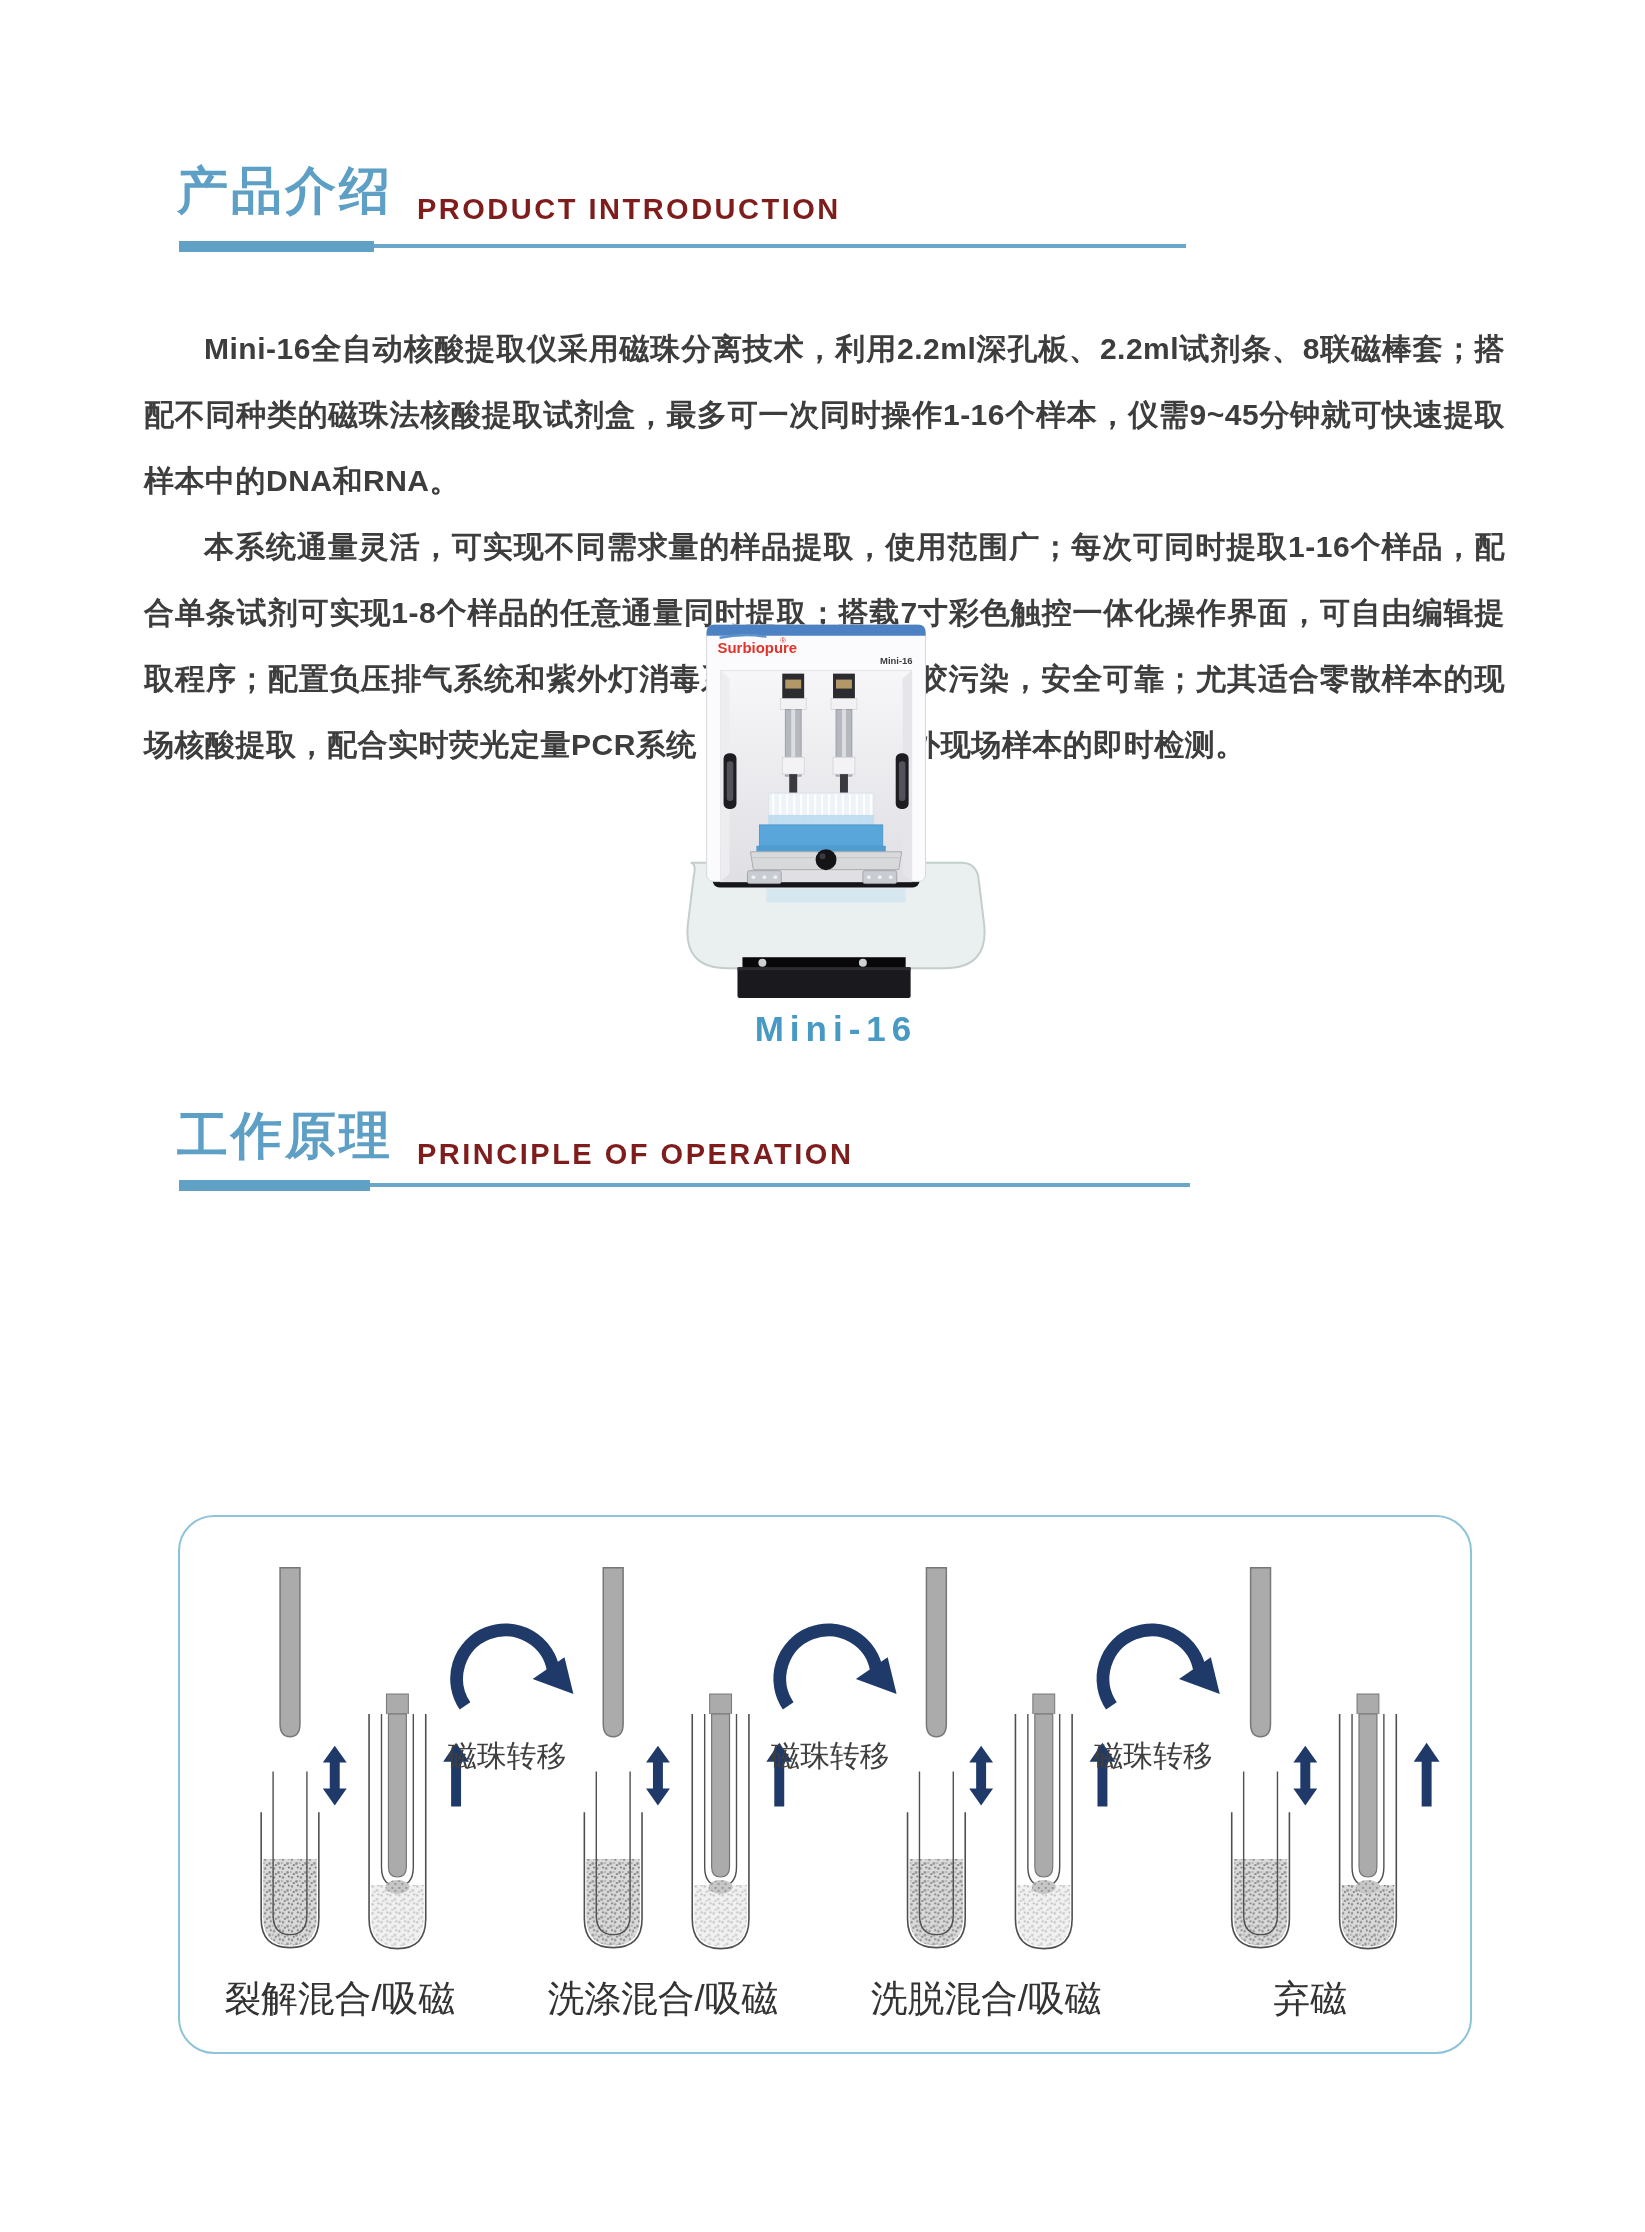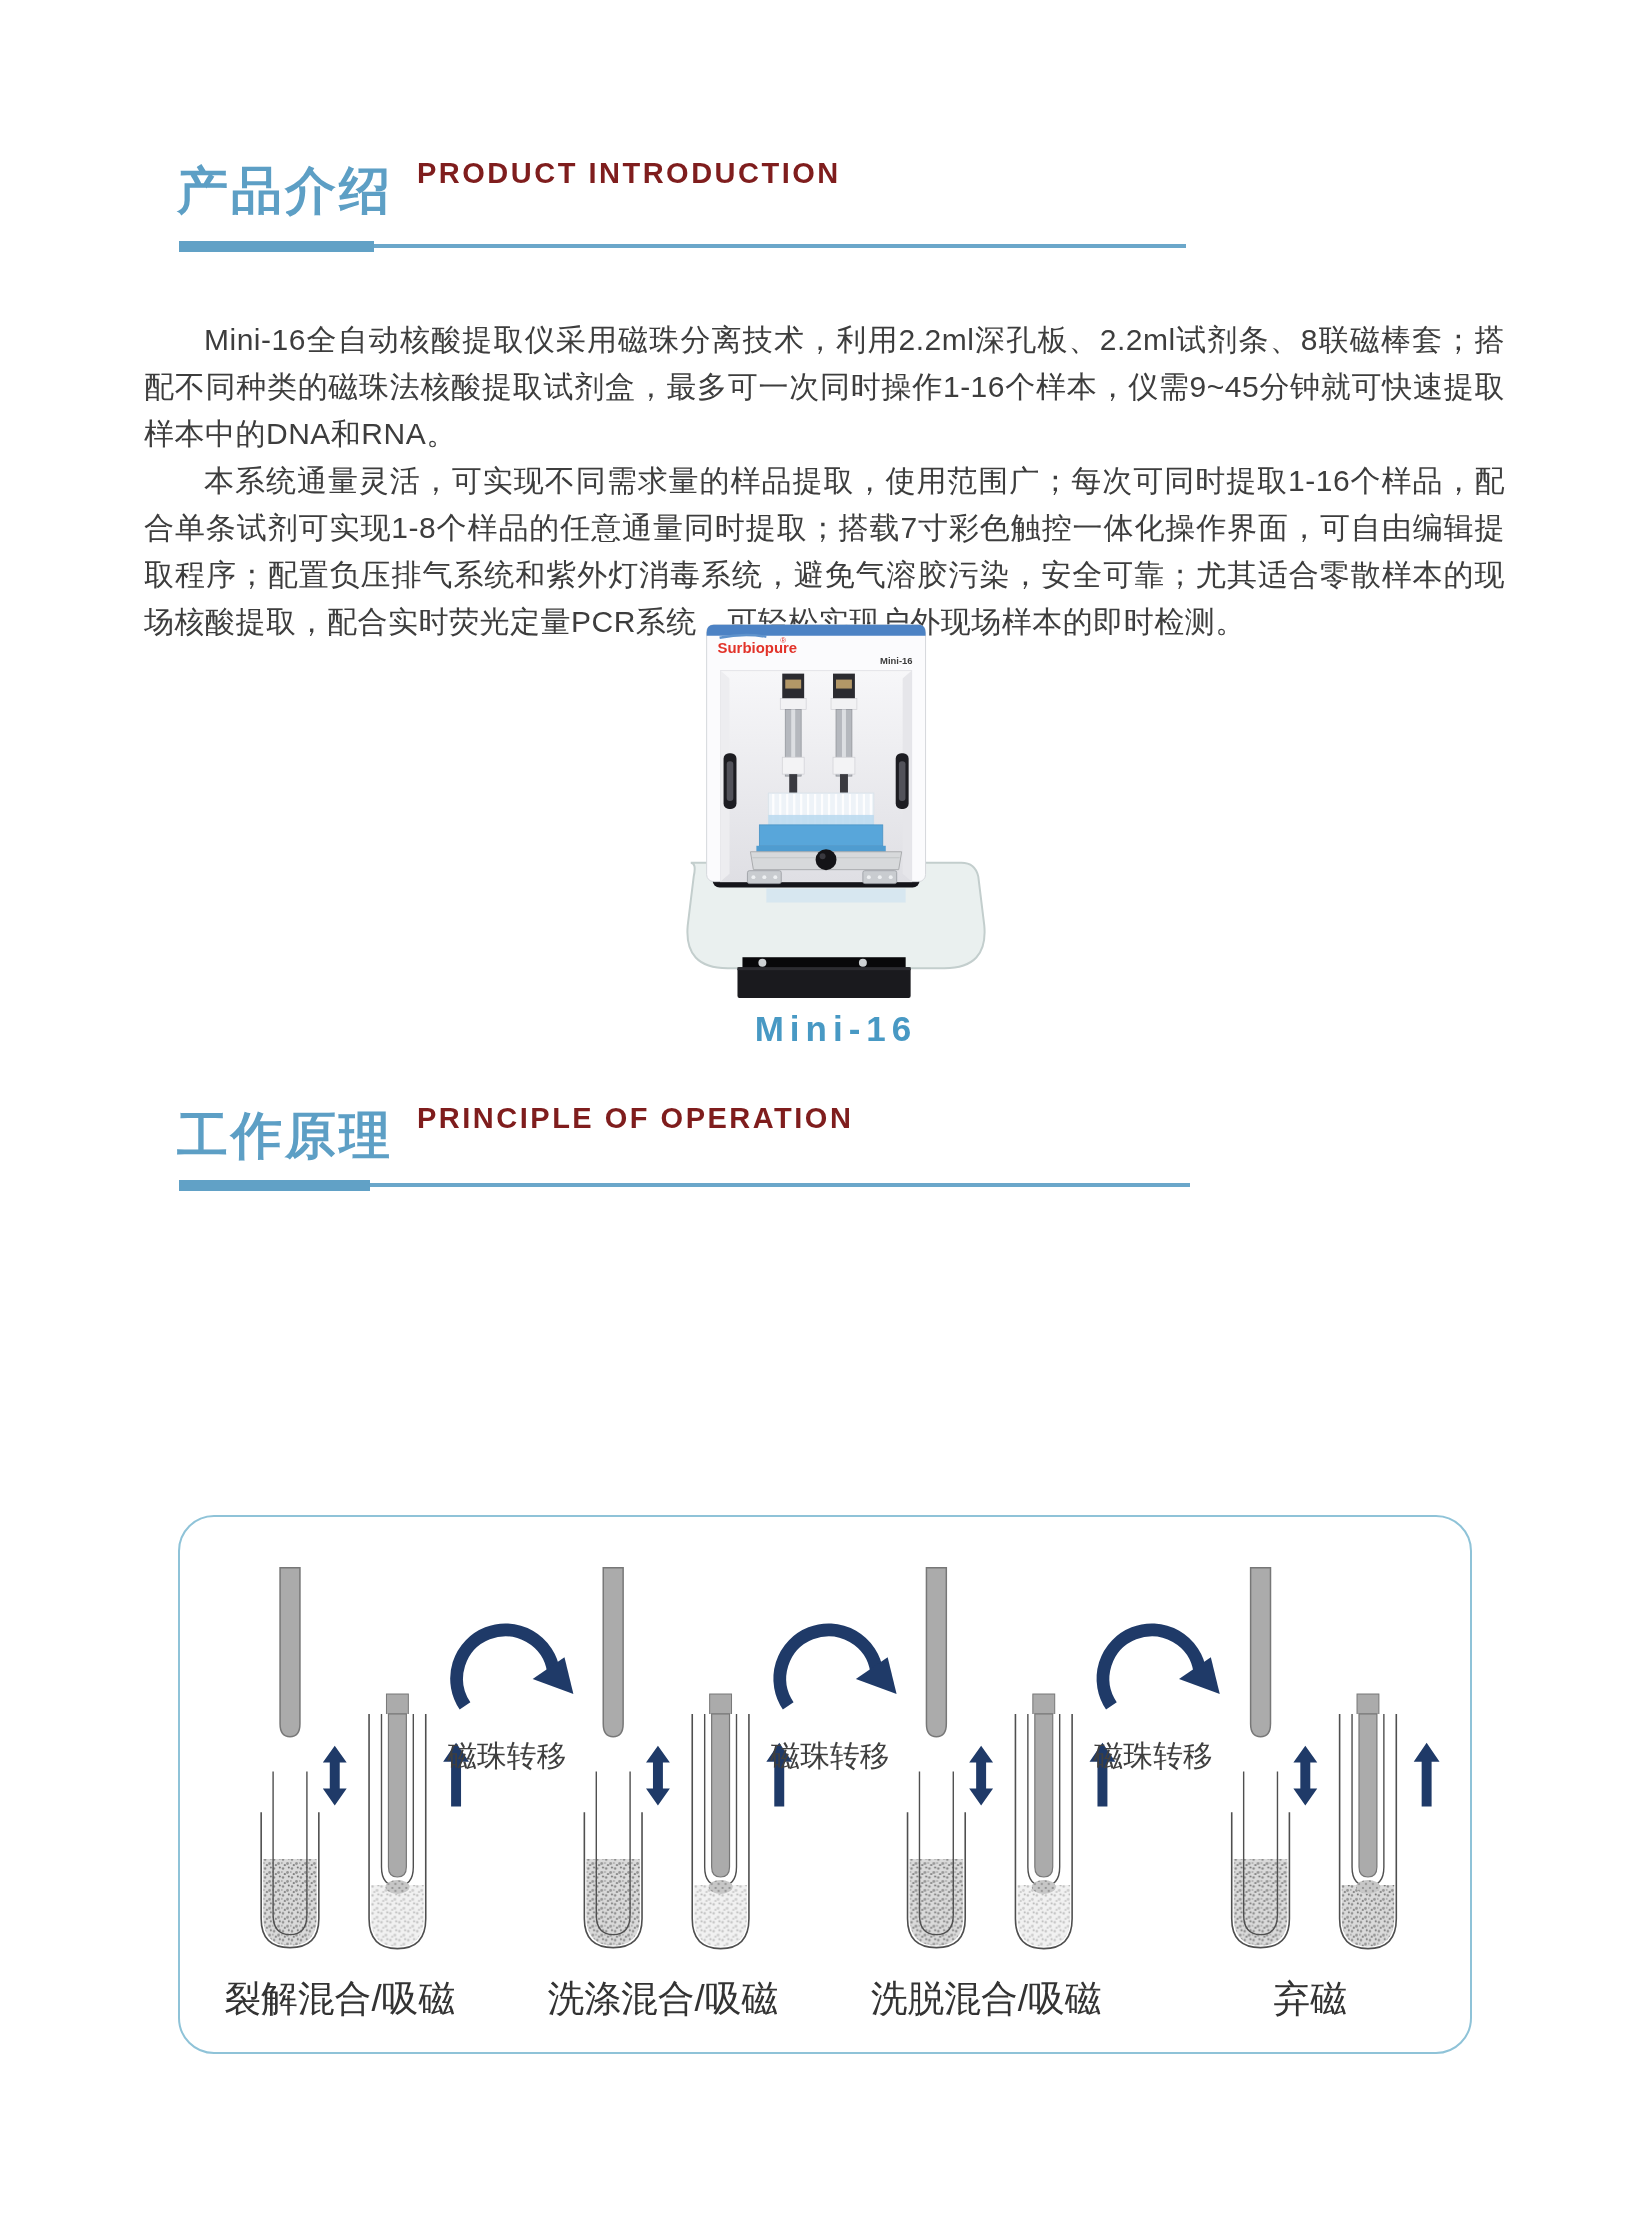--- a/index.html
+++ b/index.html
@@ -1,27 +1,27 @@
 <!DOCTYPE html>
 <html><head>
 <meta charset="utf-8">
 <style>
   html,body{margin:0;padding:0;background:#ffffff;}
   .page{position:relative;width:1646px;height:2233px;background:#ffffff;overflow:hidden;
         font-family:"Liberation Sans",sans-serif;}
   
-  .sec-head{position:absolute;display:flex;align-items:flex-start;gap:24px;}
+  .sec-head{position:absolute;display:flex;align-items:flex-end;gap:24px;}
   .sec-head .zh{font-size:51px;font-weight:bold;color:#5d9fc5;letter-spacing:3px;}
   .sec-head .en{font-size:29px;font-weight:bold;color:#7f1d1d;letter-spacing:2.5px;}
   .rule-thick{position:absolute;background:#61a1c6;}
   .rule-thin{position:absolute;background:#6ba7ca;}
   
   .paras{position:absolute;left:144px;width:1361px;color:#3d3d3d;}
-  .paras p{margin:0;font-size:30px;line-height:47px;text-indent:2em;text-align:justify;
-           font-weight:400;letter-spacing:0.5px;}
+  .paras p{margin:0;font-size:30px;line-height:66px;text-indent:2em;text-align:justify;
+           font-weight:700;letter-spacing:0.5px;}
   
   .machine-wrap{position:absolute;left:617px;top:597px;width:438px;height:408px;}
   .caption{position:absolute;left:617px;top:1009px;width:438px;text-align:center;
            font-size:35px;font-weight:bold;color:#4899c4;letter-spacing:6px;}
   
   .diagram{position:absolute;left:178px;top:1515px;width:1294px;height:539px;
            border:2px solid #8fc3d8;border-radius:36px;box-sizing:border-box;background:#fff;}
   .diagram svg{position:absolute;left:0;top:0;}
   .stage-label{font-size:37px;fill:#333333;font-family:"Liberation Sans",sans-serif;}
   .transfer-label{font-size:30px;fill:#3f3f3f;font-family:"Liberation Sans",sans-serif;}

